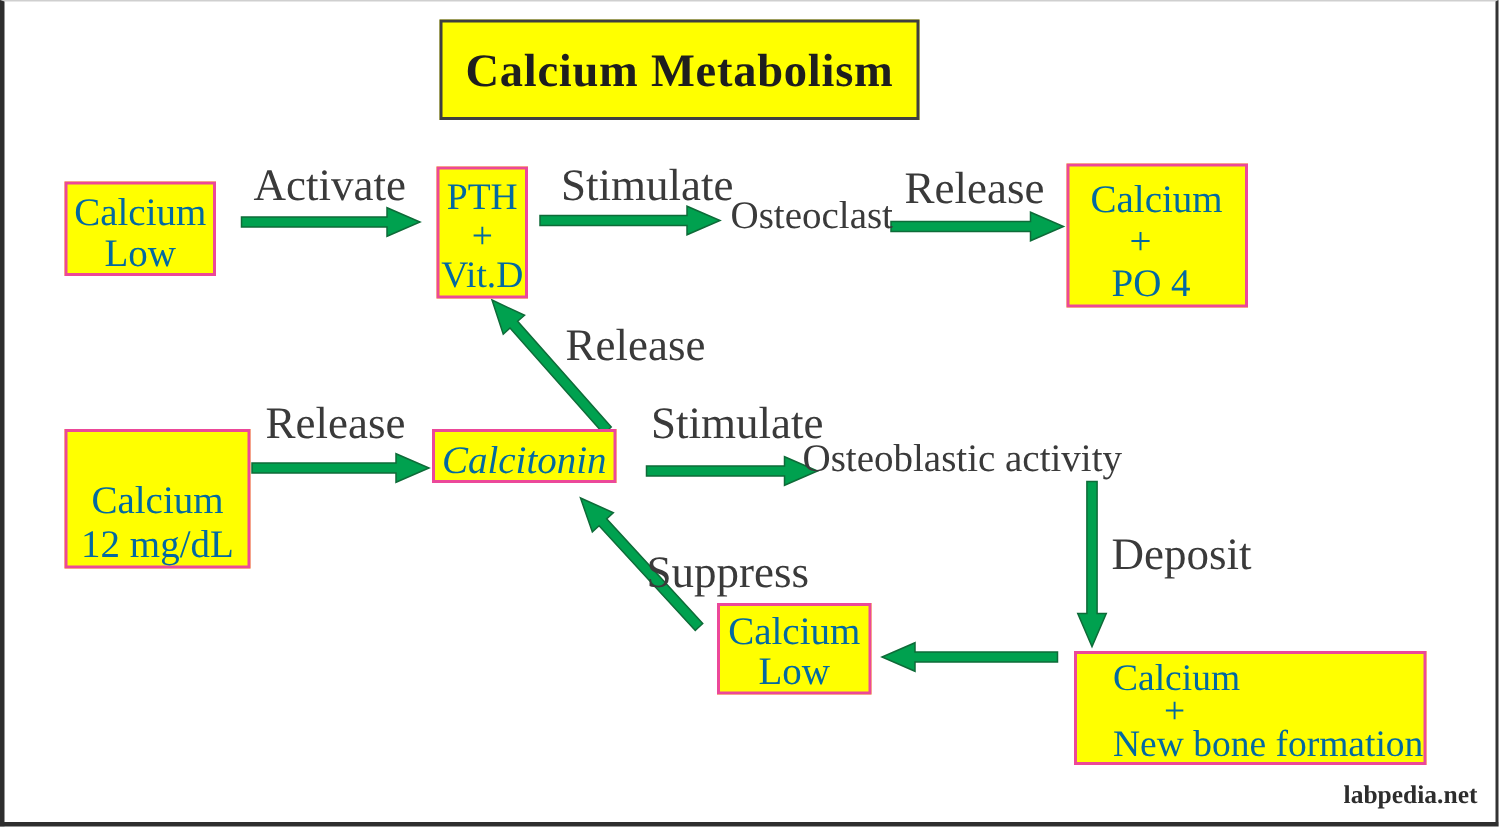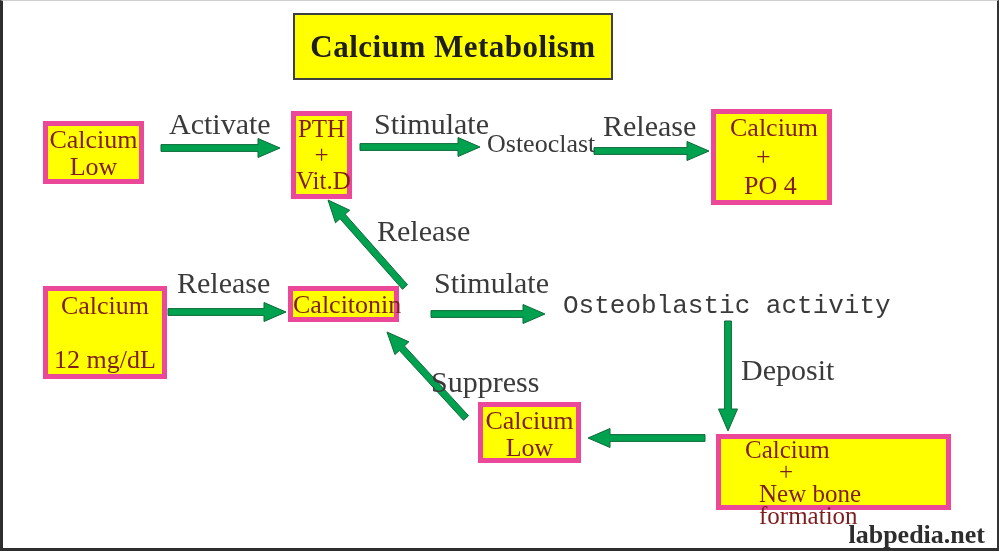--- a/index.html
+++ b/index.html
@@ -6,38 +6,38 @@
   #stage {
     position:relative; width:999px; height:551px; margin:0 auto;
     background:#ffffff; overflow:hidden; box-sizing:border-box;
     border-top:1px solid #cfcfcf; border-right:2px solid #333;
     border-left:3px solid #2e2e2e; border-bottom:3px solid #2e2e2e;
     font-family:"Liberation Serif","DejaVu Serif",serif;
     color:#3a3a3a;
   }
   #arrow-layer { position:absolute; left:0; top:0; width:999px; height:551px; }
   .box {
-    position:absolute; background:#ffff00; border:5px solid #ec4899;
+    position:absolute; background:#ffff00; border:2px solid #ec4899;
     box-sizing:border-box; display:flex; flex-direction:column;
-    justify-content:space-between; text-align:center;
-    font-size:26px; line-height:27px; color:#7f1d1d;
+    justify-content:flex-end; text-align:center;
+    font-size:26px; line-height:27px; color:#0369a1;
   }
   .box span { display:block; }
   .box.left-align { text-align:left; }
   .title-box {
     position:absolute; left:290px; top:12px; width:320px; height:67px;
     background:#ffff00; border:2px solid #3f3f3f; box-sizing:border-box;
     display:flex; align-items:center; justify-content:center;
     font-weight:bold; font-size:31px; color:#1e1e1e; letter-spacing:0.5px;
   }
   .lbl { position:absolute; font-size:30px; line-height:26px; white-space:nowrap; color:#3a3a3a; }
   .lbl.big { font-size:26px; }
   .watermark {
     position:absolute; right:12px; top:519px; font-weight:bold;
-    font-size:26px; color:#2d2d2d;
+    font-size:17px; color:#2d2d2d;
   }
 </style>
 </head>
 <body>
 
 <div id="stage">
 
   <svg id="arrow-layer" viewBox="0 0 999 551" xmlns="http://www.w3.org/2000/svg">
       <polygon points="158.0,150.4 255.0,150.4 255.0,156.5 277.0,147.0 255.0,137.5 255.0,143.6 158.0,143.6" fill="#00a14f" stroke="#0e6b38" stroke-width="1"></polygon>
       <polygon points="357.0,149.4 455.0,149.4 455.0,155.5 477.0,146.0 455.0,136.5 455.0,142.6 357.0,142.6" fill="#00a14f" stroke="#0e6b38" stroke-width="1"></polygon>
@@ -69,41 +69,41 @@
     <span style="padding-left:14px;">Calcium</span>
     <span style="padding-left:40px;">+</span>
     <span style="padding-left:28px;">PO 4</span>
   </div>
 
   <div class="box" style="left:40px; top:285px; width:124px; height:93px; line-height:29px;">
     <span>Calcium</span>
     <span>12 mg/dL</span>
   </div>
 
-  <div class="box" style="left:285px; top:285px; width:111px; height:36px;">
+  <div class="box" style="left:285px; top:285px; width:123px; height:36px;font-style:italic;">
     <span>Calcitonin</span>
   </div>
 
   <div class="box" style="left:475px; top:401px; width:103px; height:61px;">
     <span>Calcium</span>
     <span>Low</span>
   </div>
 
   <div class="box left-align" style="left:713px; top:433px; width:235px; height:76px; font-size:25px; line-height:22px;">
     <span style="padding-left:24px;">Calcium</span>
     <span style="padding-left:58px;">+</span>
-    <span style="padding-left:38px;">New bone formation</span>
+    <span style="padding-left:24px;">New bone formation</span>
   </div>
 
   <div class="lbl" style="left:166px; top:110px;">Activate</div>
   <div class="lbl" style="left:371px; top:110px;">Stimulate</div>
   <div class="lbl big" style="left:484px; top:130px;">Osteoclast</div>
   <div class="lbl" style="left:600px; top:112px;">Release</div>
   <div class="lbl" style="left:374px; top:217px;">Release</div>
   <div class="lbl" style="left:174px; top:269px;">Release</div>
   <div class="lbl" style="left:431px; top:269px;">Stimulate</div>
-  <div class="lbl big" style="left:560px; top:292px;font-family:Liberation Mono, monospace;">Osteoblastic activity</div>
+  <div class="lbl big" style="left:532px; top:292px;">Osteoblastic activity</div>
   <div class="lbl" style="left:428px; top:368px;">Suppress</div>
   <div class="lbl" style="left:738px; top:356px;">Deposit</div>
 
   <div class="watermark">labpedia.net</div>
 
 </div>
 
 </body></html>

